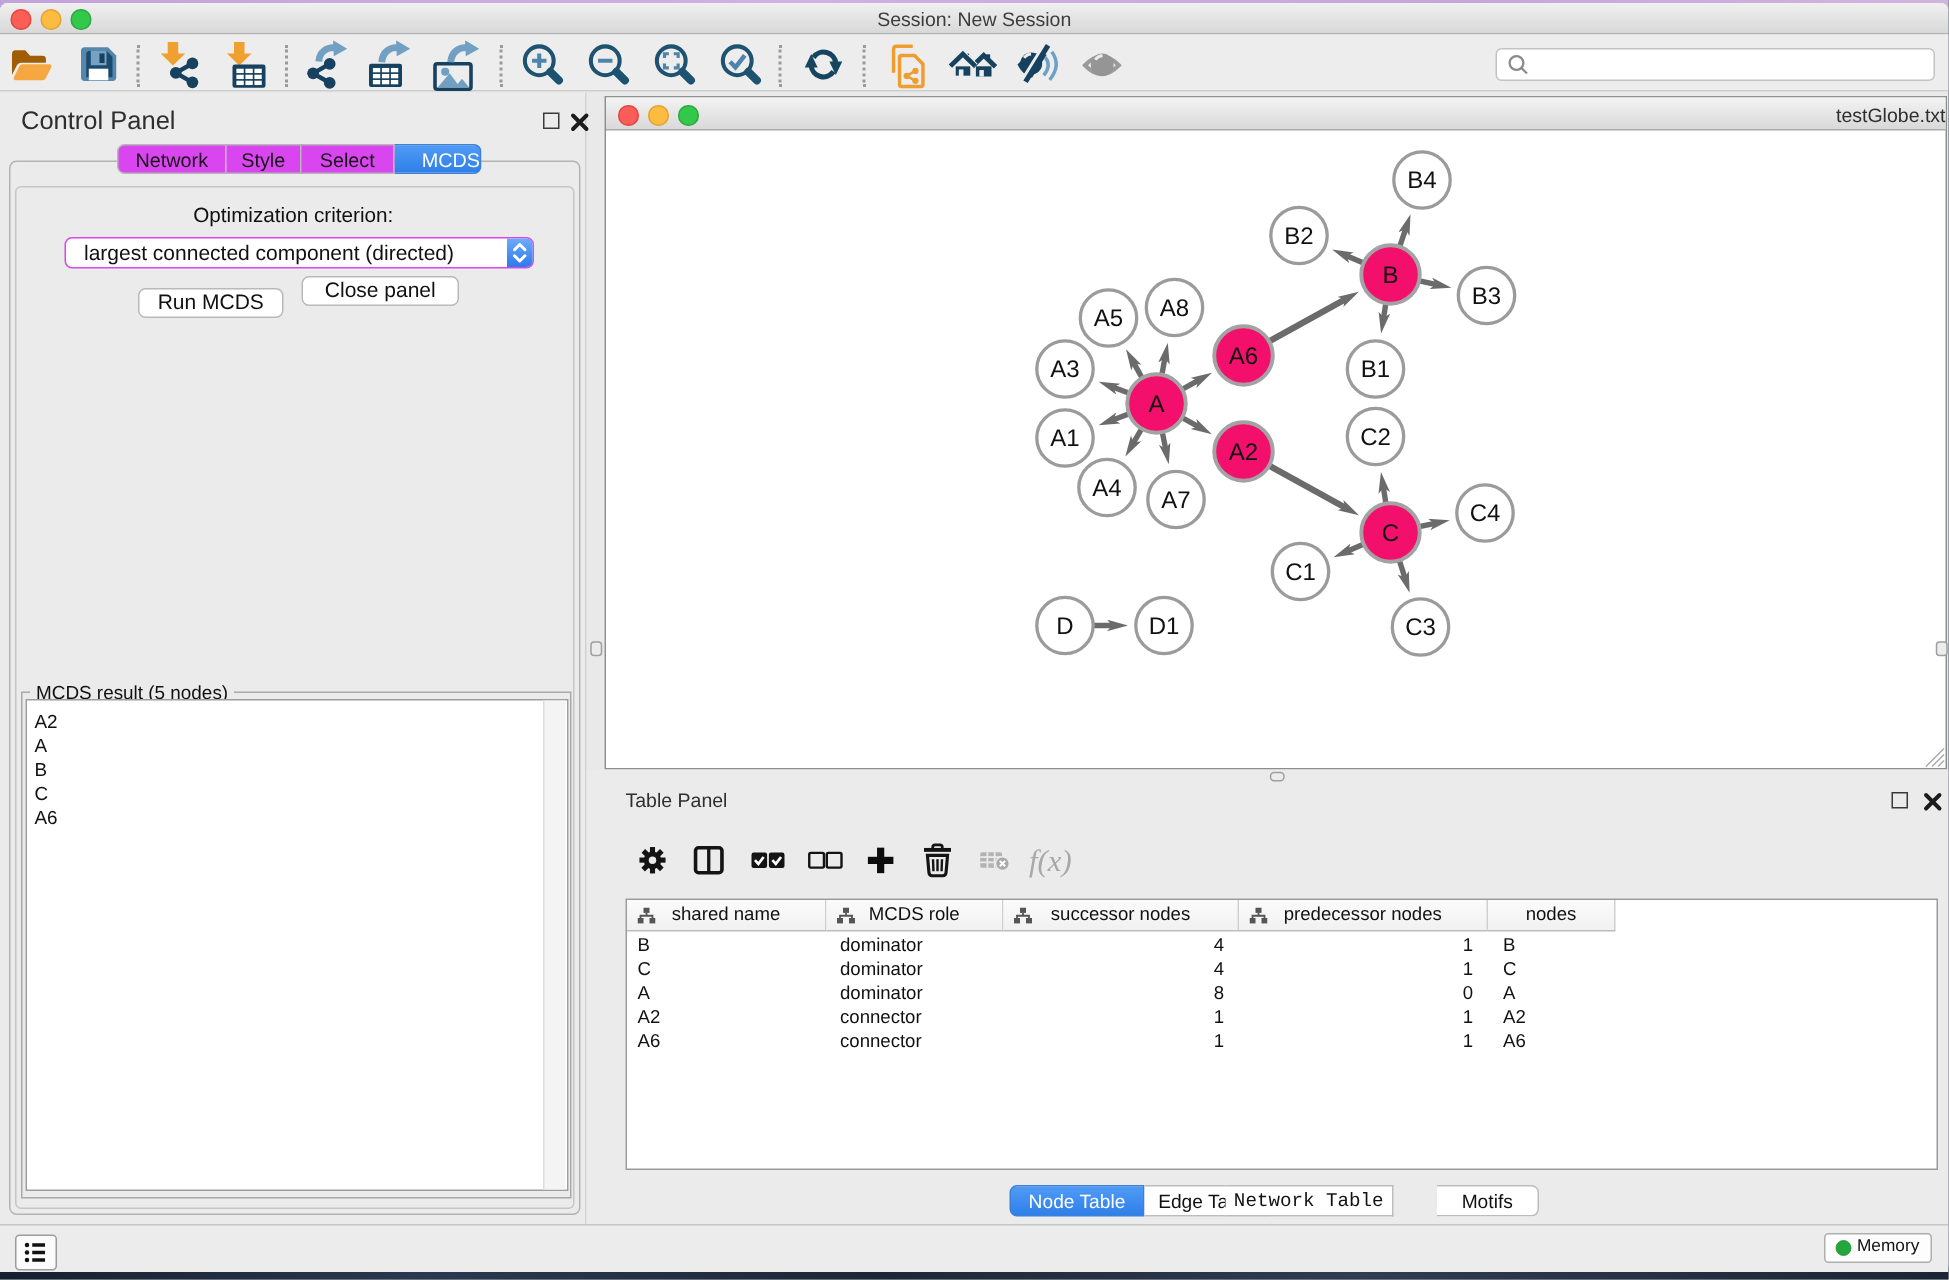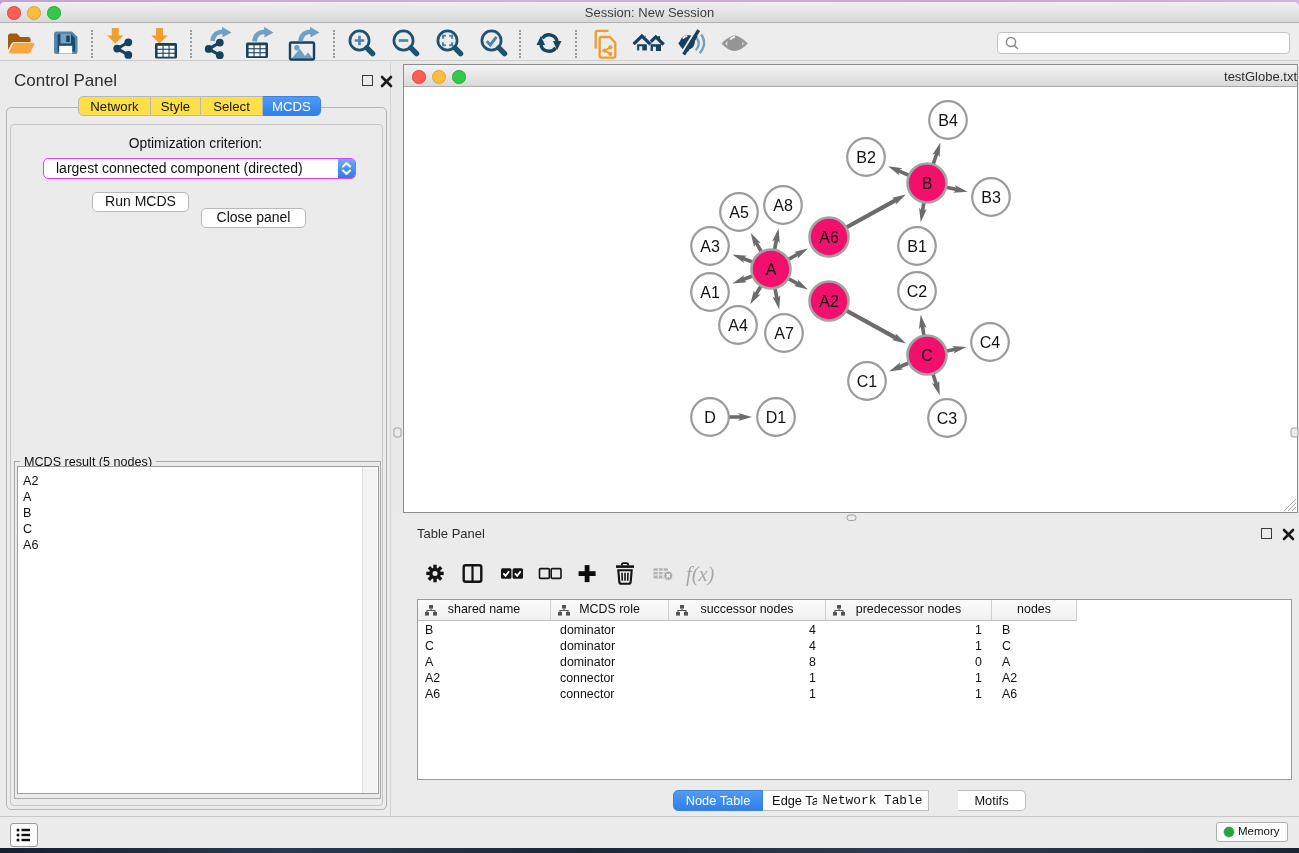--- a/index.html
+++ b/index.html
@@ -22,21 +22,21 @@
   #titlebar .t3{left:47px;background:#34c84a;border:0.5px solid #2ca83e;}
   #apptitle{left:0;top:4.5px;width:1299px;text-align:center;font-size:13px;color:#3c3c3c;}
   #toolbar{left:0;top:23px;width:1299px;height:38px;background:#ededed;border-bottom:1px solid #cdcdcd;box-sizing:border-box;}
   .tsep{top:30px;width:0px;height:28px;border-left:2px dotted #9a9a9a;}
   #searchbox{left:997px;top:32px;width:291px;height:20px;background:#fff;
     border:1px solid #c3c3c3;border-radius:4px;}
   
   #cp{left:0;top:62px;width:390px;height:754px;background:#ebebeb;border-right:1px solid #d2d2d2;}
   #cp-title{left:14px;top:71px;font-size:17px;color:#2e2e2e;}
   .winbtn-sq{width:9px;height:9px;border:1.5px solid #3a3a3a;background:transparent;}
-  .tab{position:absolute;top:96px;height:20px;background:#fde047;border:1px solid #b7b7b7;
+  .tab{position:absolute;top:96px;height:20px;background:#d946ef;border:1px solid #b7b7b7;
        box-sizing:border-box;font-size:13.2px;color:#151515;text-align:center;line-height:20px;}
   .tab.sel{background:linear-gradient(#4f9bf6,#2f7fe9);color:#fff;border-color:#3c80d8;}
   #cp-outer{left:6px;top:107px;width:379px;height:701px;border:1px solid #b3b3b3;border-radius:5px;}
   #cp-inner{left:10px;top:124px;width:371px;height:680px;border:1px solid #c6c6c6;border-radius:4px;}
   #opt-label{left:0px;top:136px;width:391px;text-align:center;font-size:13.8px;color:#111;}
   #dd{left:43px;top:158px;width:311px;height:19px;background:#fff;border:1px solid #d946ef;
       border-radius:5px;}
   #dd .txt{position:absolute;left:12px;top:1px;font-size:14px;color:#111;}
   #dd .step{position:absolute;right:0px;top:0px;width:17px;height:19px;border-radius:0 4px 4px 0;
       background:linear-gradient(#6babfa,#2e7ae8);}
@@ -253,33 +253,33 @@
 <div class="abs" id="cp-title">Control Panel</div>
 <div class="abs winbtn-sq" style="left:362px;top:75px;"></div>
 <svg class="abs" width="14" height="14" style="left:379.5px;top:74.5px">
   <path d="M2,2 L11,11 M11,2 L2,11" stroke="#1c1c1c" stroke-width="2.6" stroke-linecap="round"></path>
 </svg>
 <div class="abs" id="cp-outer"></div>
 <div class="abs" id="cp-inner"></div>
 <div class="tab" style="left:78px;width:73px;border-radius:5px 0 0 5px;">Network</div>
 <div class="tab" style="left:151px;width:50px;border-left:none;">Style</div>
 <div class="tab" style="left:201px;width:62px;border-left:none;">Select</div>
-<div class="tab sel" style="left:263px;width:58px;border-left:none;border-radius:0 5px 5px 0;">MCDS</div>
+<div class="tab sel" style="left:263px;width:58px;border-left:none;border-radius:0 5px 5px 0;text-align:right;">MCDS</div>
 <div class="abs" id="opt-label">Optimization criterion:</div>
 <div class="abs" id="dd">
   <div class="txt">largest connected component (directed)</div>
   <div class="step">
     <svg width="17" height="19">
       <path d="M5,7.5 L8.5,4 L12,7.5" fill="none" stroke="#fff" stroke-width="2" stroke-linecap="round" stroke-linejoin="round"></path>
       <path d="M5,11.5 L8.5,15 L12,11.5" fill="none" stroke="#fff" stroke-width="2" stroke-linecap="round" stroke-linejoin="round"></path>
     </svg>
   </div>
 </div>
 <div class="btn" style="left:92px;top:192px;width:95px;line-height:17px;">Run MCDS</div>
-<div class="btn" style="left:201px;top:208px;width:103px;line-height:17px;">Close panel</div>
+<div class="btn" style="left:201px;top:184px;width:103px;line-height:17px;">Close panel</div>
 <div class="abs" id="fs"></div>
 <div class="abs" id="fs-legend">MCDS result (5 nodes)</div>
 <div class="abs" id="fs-list">
   <div class="abs" id="fs-track"></div>
   <div class="li" style="top:7px">A2</div>
   <div class="li" style="top:23px">A</div>
   <div class="li" style="top:39px">B</div>
   <div class="li" style="top:55px">C</div>
   <div class="li" style="top:71px">A6</div>
 </div>

